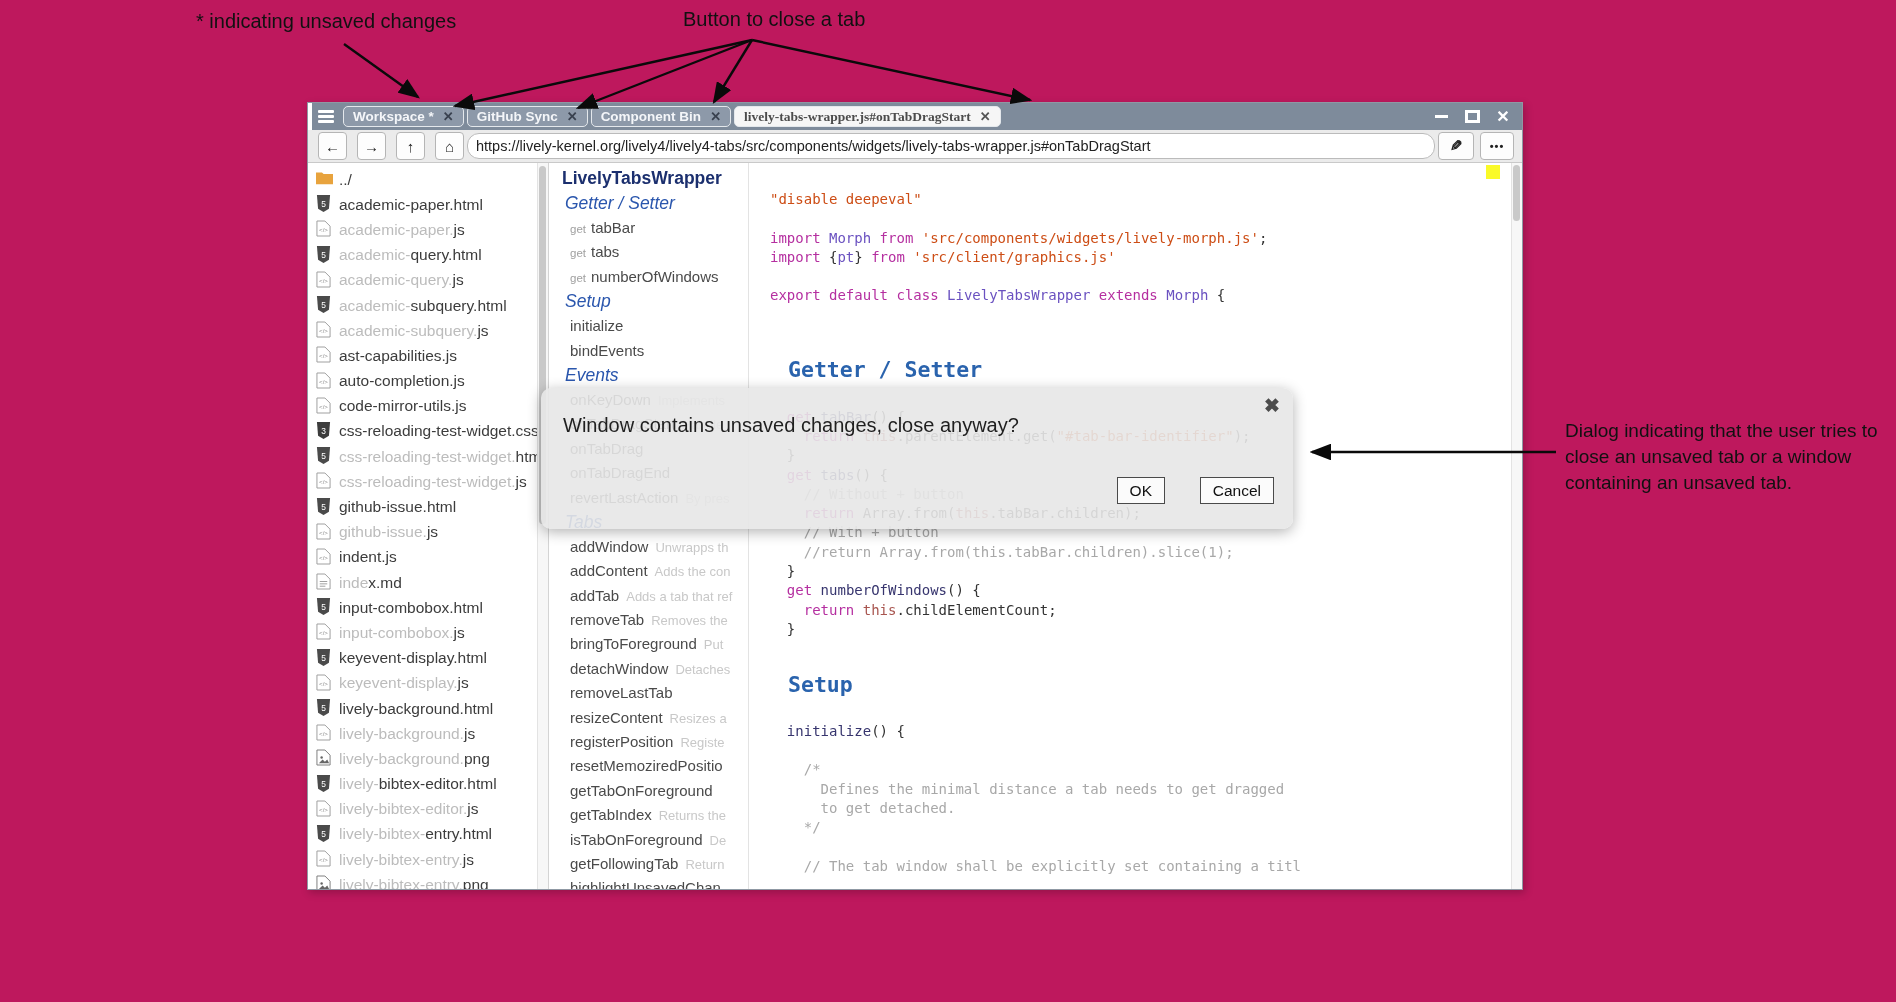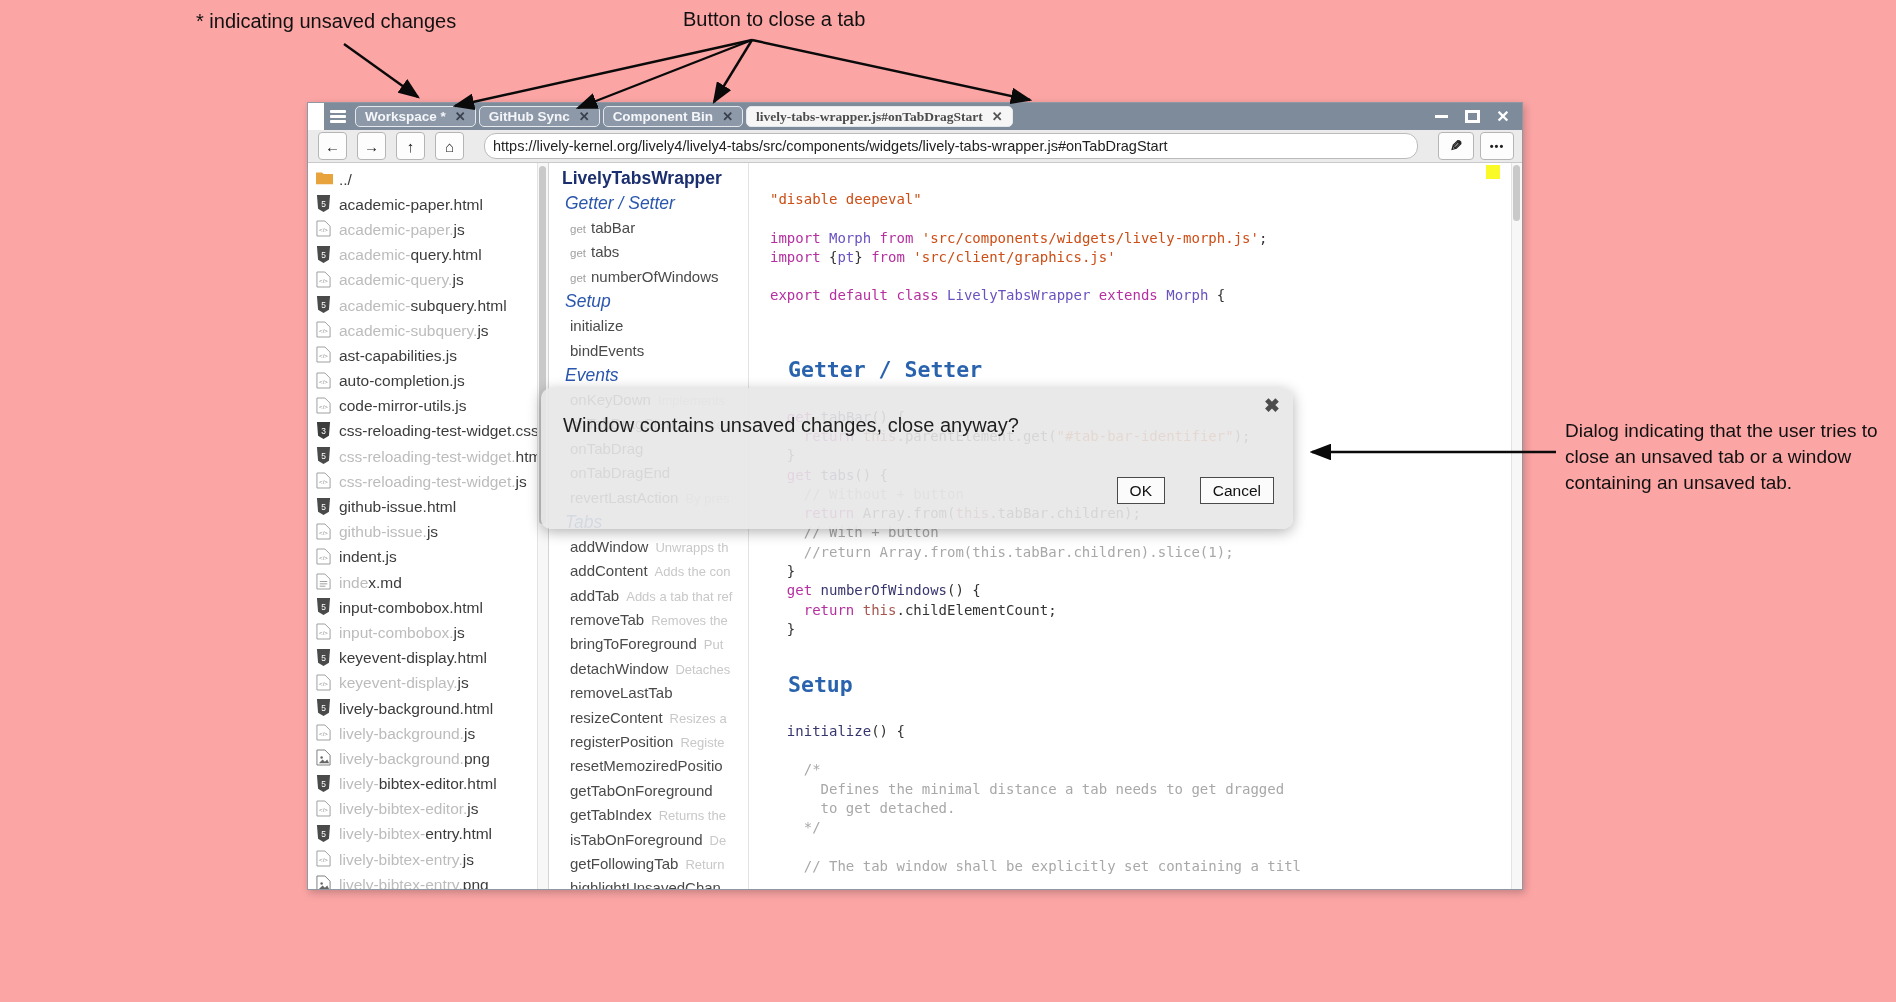--- a/index.html
+++ b/index.html
@@ -1,45 +1,45 @@
 <!DOCTYPE html>
 <html><head>
 <meta charset="utf-8">
 <style>
   html,body{margin:0;padding:0;background:#f2f2ec;}
-  #screen{position:relative;width:1896px;height:1002px;background:#fca5a5;overflow:hidden;
+  #screen{position:relative;width:1896px;height:1002px;background:#be185d;overflow:hidden;
           font-family:"Liberation Sans",sans-serif;border-bottom:1px solid #404040;}
   .note{position:absolute;color:#111;font-size:20px;white-space:nowrap;}
   #note3{white-space:normal;width:330px;font-size:19px;line-height:26px;}
   #arrows{position:absolute;left:0;top:0;z-index:120;pointer-events:none;}
 
   
   #window{position:absolute;left:307px;top:102px;width:1216px;height:788px;background:#fff;
           border:1px solid #8f98a3;box-shadow:2px 3px 8px rgba(0,0,0,0.22);box-sizing:border-box;}
-  #titlebar{position:absolute;left:16px;top:0;right:0;height:27px;background:#7e8b9b;display:flex;align-items:center;text-align:right;}
+  #titlebar{position:absolute;left:4px;top:0;right:0;height:27px;background:#7e8b9b;display:flex;align-items:center;text-align:right;}
   #hamburger{width:16px;height:13px;margin:0 6px 0 6px;display:flex;flex-direction:column;justify-content:space-between;cursor:pointer;}
   #hamburger div{height:3px;background:#fff;border-radius:1px;}
   #tabbar{display:flex;align-items:center;height:27px;flex:1;overflow:hidden;}
   .tab{height:21px;box-sizing:border-box;border:1px solid #e4e8ec;border-radius:5px;background:#8d99a9;
        color:#f4f6f9;font-weight:bold;font-size:13.5px;display:flex;align-items:center;
        padding:0 9px;margin-left:3px;white-space:nowrap;}
   .tab .close{margin-left:9px;color:#39414f;font-weight:bold;font-size:13px;cursor:pointer;}
   .tab.active{background:#f6f6f6;color:#4c4c4c;font-family:Liberation Serif, serif;}
   .tab.active .close{color:#555;}
   #wincontrols{display:flex;align-items:center;gap:13px;margin-right:10px;}
   .ctl{width:18px;height:16px;display:flex;align-items:center;justify-content:center;cursor:pointer;}
   .ctl-min i{display:block;width:13px;height:3px;background:#fff;}
   .ctl-max i{display:block;width:9px;height:7px;border:3px solid #fff;}
   .ctl-close{color:#fff;font-weight:bold;font-size:16px;}
 
   #navbar{position:absolute;top:27px;left:0;right:0;height:33px;background:#ebebeb;
           border-bottom:1px solid #c9c9c9;display:flex;align-items:center;box-sizing:border-box;}
   .navbtn{width:27px;height:26px;margin-left:10px;background:#fdfdfd;border:1px solid #b5b5b5;border-radius:4px;
           font-weight:bold;font-size:15px;color:#222;display:flex;align-items:center;justify-content:center;cursor:pointer;}
-  #urlbox{flex:1;margin:0 20px;height:24px;border:1px solid #bbb;border-radius:12px;background:#fff;
+  #urlbox{flex:1;margin:0 3px;height:24px;border:1px solid #bbb;border-radius:12px;background:#fff;
           font-size:14.5px;color:#222;padding:0 8px;font-family:"Liberation Sans",sans-serif;}
   #editbtn{width:34px;margin-left:0;}
   #editbtn span{display:inline-block;transform:scaleX(-1);}
   #morebtn{width:32px;margin:0 8px 0 6px;font-size:11px;letter-spacing:1px;}
 
   #content{position:absolute;top:60px;left:0;right:0;bottom:0;background:#fff;overflow:hidden;}
 
   
   #filepanel{position:absolute;left:0;top:0;width:241px;bottom:0;border-right:1px solid #d4d4d4;
              box-sizing:border-box;overflow:hidden;padding-top:4px;}

